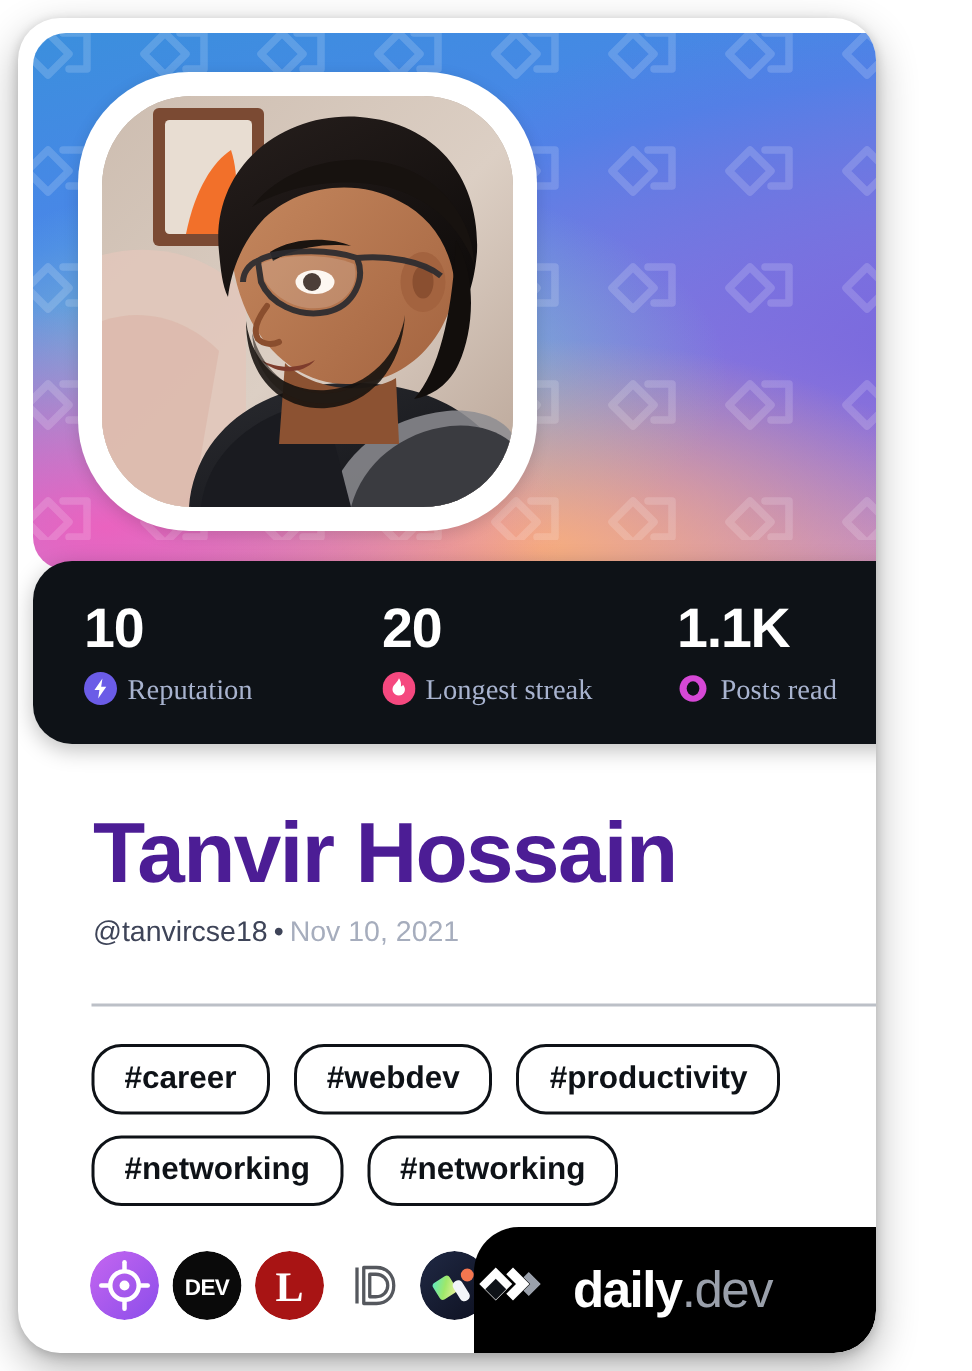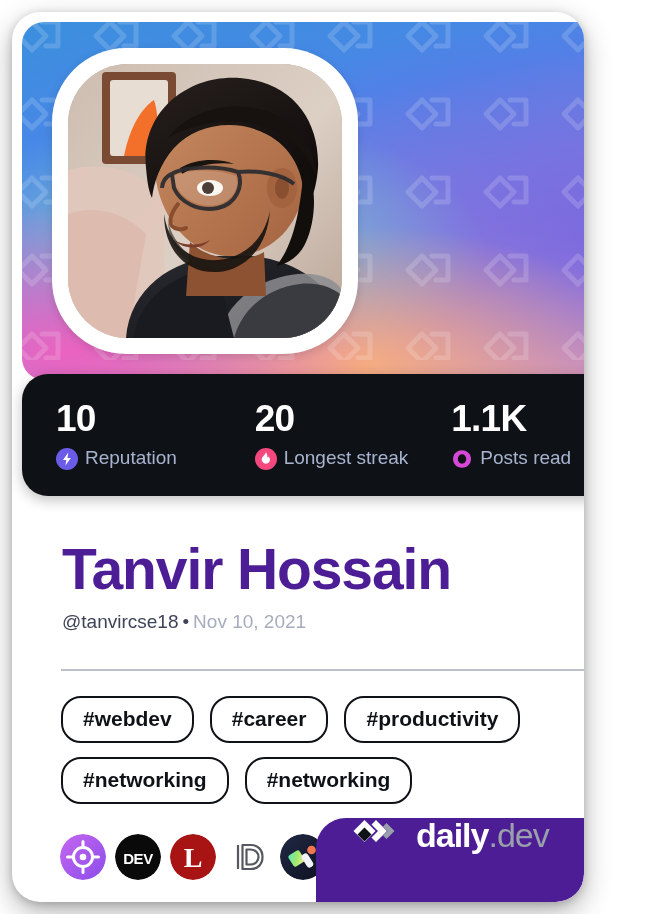--- a/index.html
+++ b/index.html
@@ -97,22 +97,23 @@
   .stat-value {
     color: #ffffff;
     font-size: 37px;
     font-weight: 700;
     letter-spacing: -0.8px;
     line-height: 1;
     margin-bottom: 11px;
   }
   .stat-row {
     display: flex;
-    align-items: flex-start;
+    align-items: flex-end;
     gap: 7px;
+    font-family: Liberation Serif, serif;
   }
   .stat-label {
     color: #a8b3cf;
     font-size: 19px;
     line-height: 1;
     white-space: nowrap;
   }
   .stat-icon { width: 22px; height: 22px; flex: none; display: block; }
 
   
@@ -179,27 +180,26 @@
   }
   .badge { width: 46px; height: 46px; border-radius: 50%; flex: none; display: block; overflow: hidden; }
 
   
   .brand {
     position: absolute;
     right: 0;
     bottom: 0;
     width: 268px;
     height: 84px;
-    background: #4c1d95;
+    background: #000000;
     border-top-left-radius: 30px;
     border-bottom-right-radius: 28px;
     display: flex;
-    align-items: flex-start;
+    align-items: center;
     gap: 14px;
-    padding-left: 34px;
     box-sizing: border-box;
   }
   .brand-mark { width: 52px; height: 34px; flex: none; display: block; }
   .brand-text {
     font-size: 34px;
     line-height: 1;
     letter-spacing: -1px;
     font-weight: 700;
   }
   .brand-daily { color: #ffffff; }
@@ -330,22 +330,22 @@
   <div class="identity">
     <div class="display-name">Tanvir Hossain</div>
     <div class="sub">
       <span class="handle">@tanvircse18</span><span class="dot-sep">•</span><span class="joined">Nov 10, 2021</span>
     </div>
   </div>
 
   <div class="divider"></div>
 
   <div class="tags">
+    <span class="tag">#career</span>
     <span class="tag">#webdev</span>
-    <span class="tag">#career</span>
     <span class="tag">#productivity</span>
     <span class="tag">#networking</span>
     <span class="tag">#networking</span>
   </div>
 
   <div class="badges">
 
     <svg class="badge" viewBox="0 0 46 46" xmlns="http://www.w3.org/2000/svg">
       <defs>
         <linearGradient id="tg" x1="0" y1="0" x2="1" y2="1">

